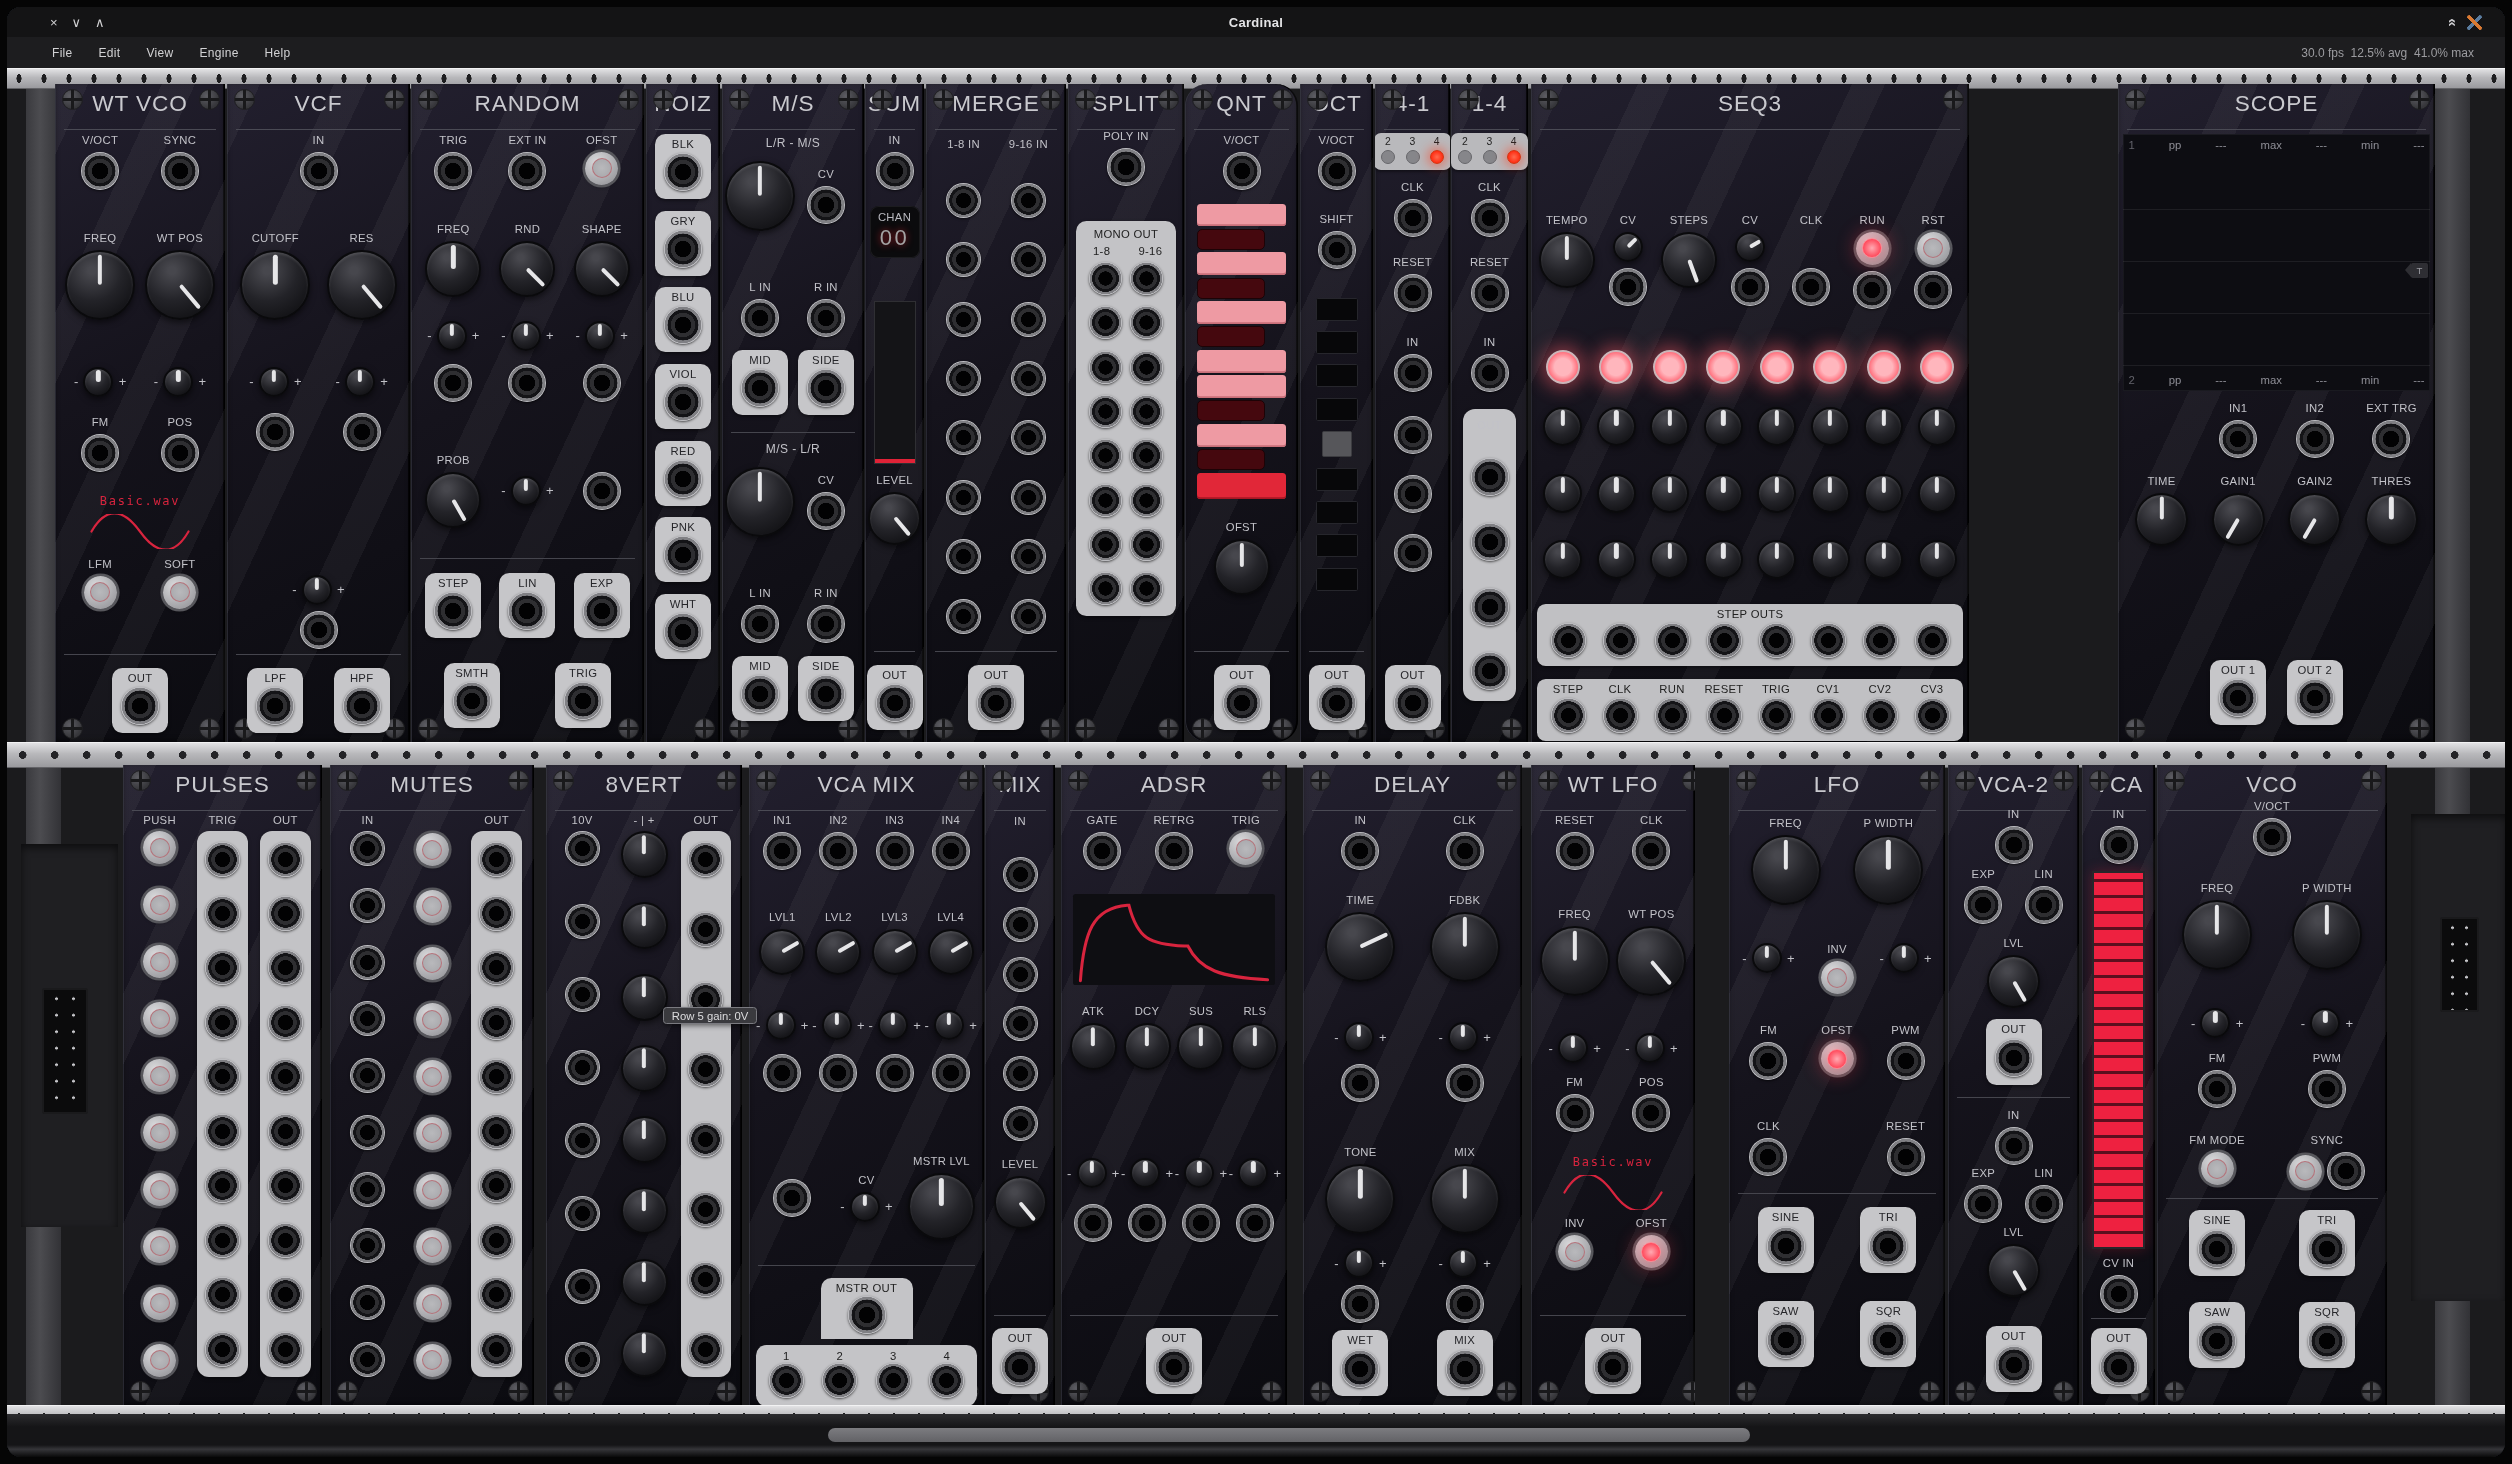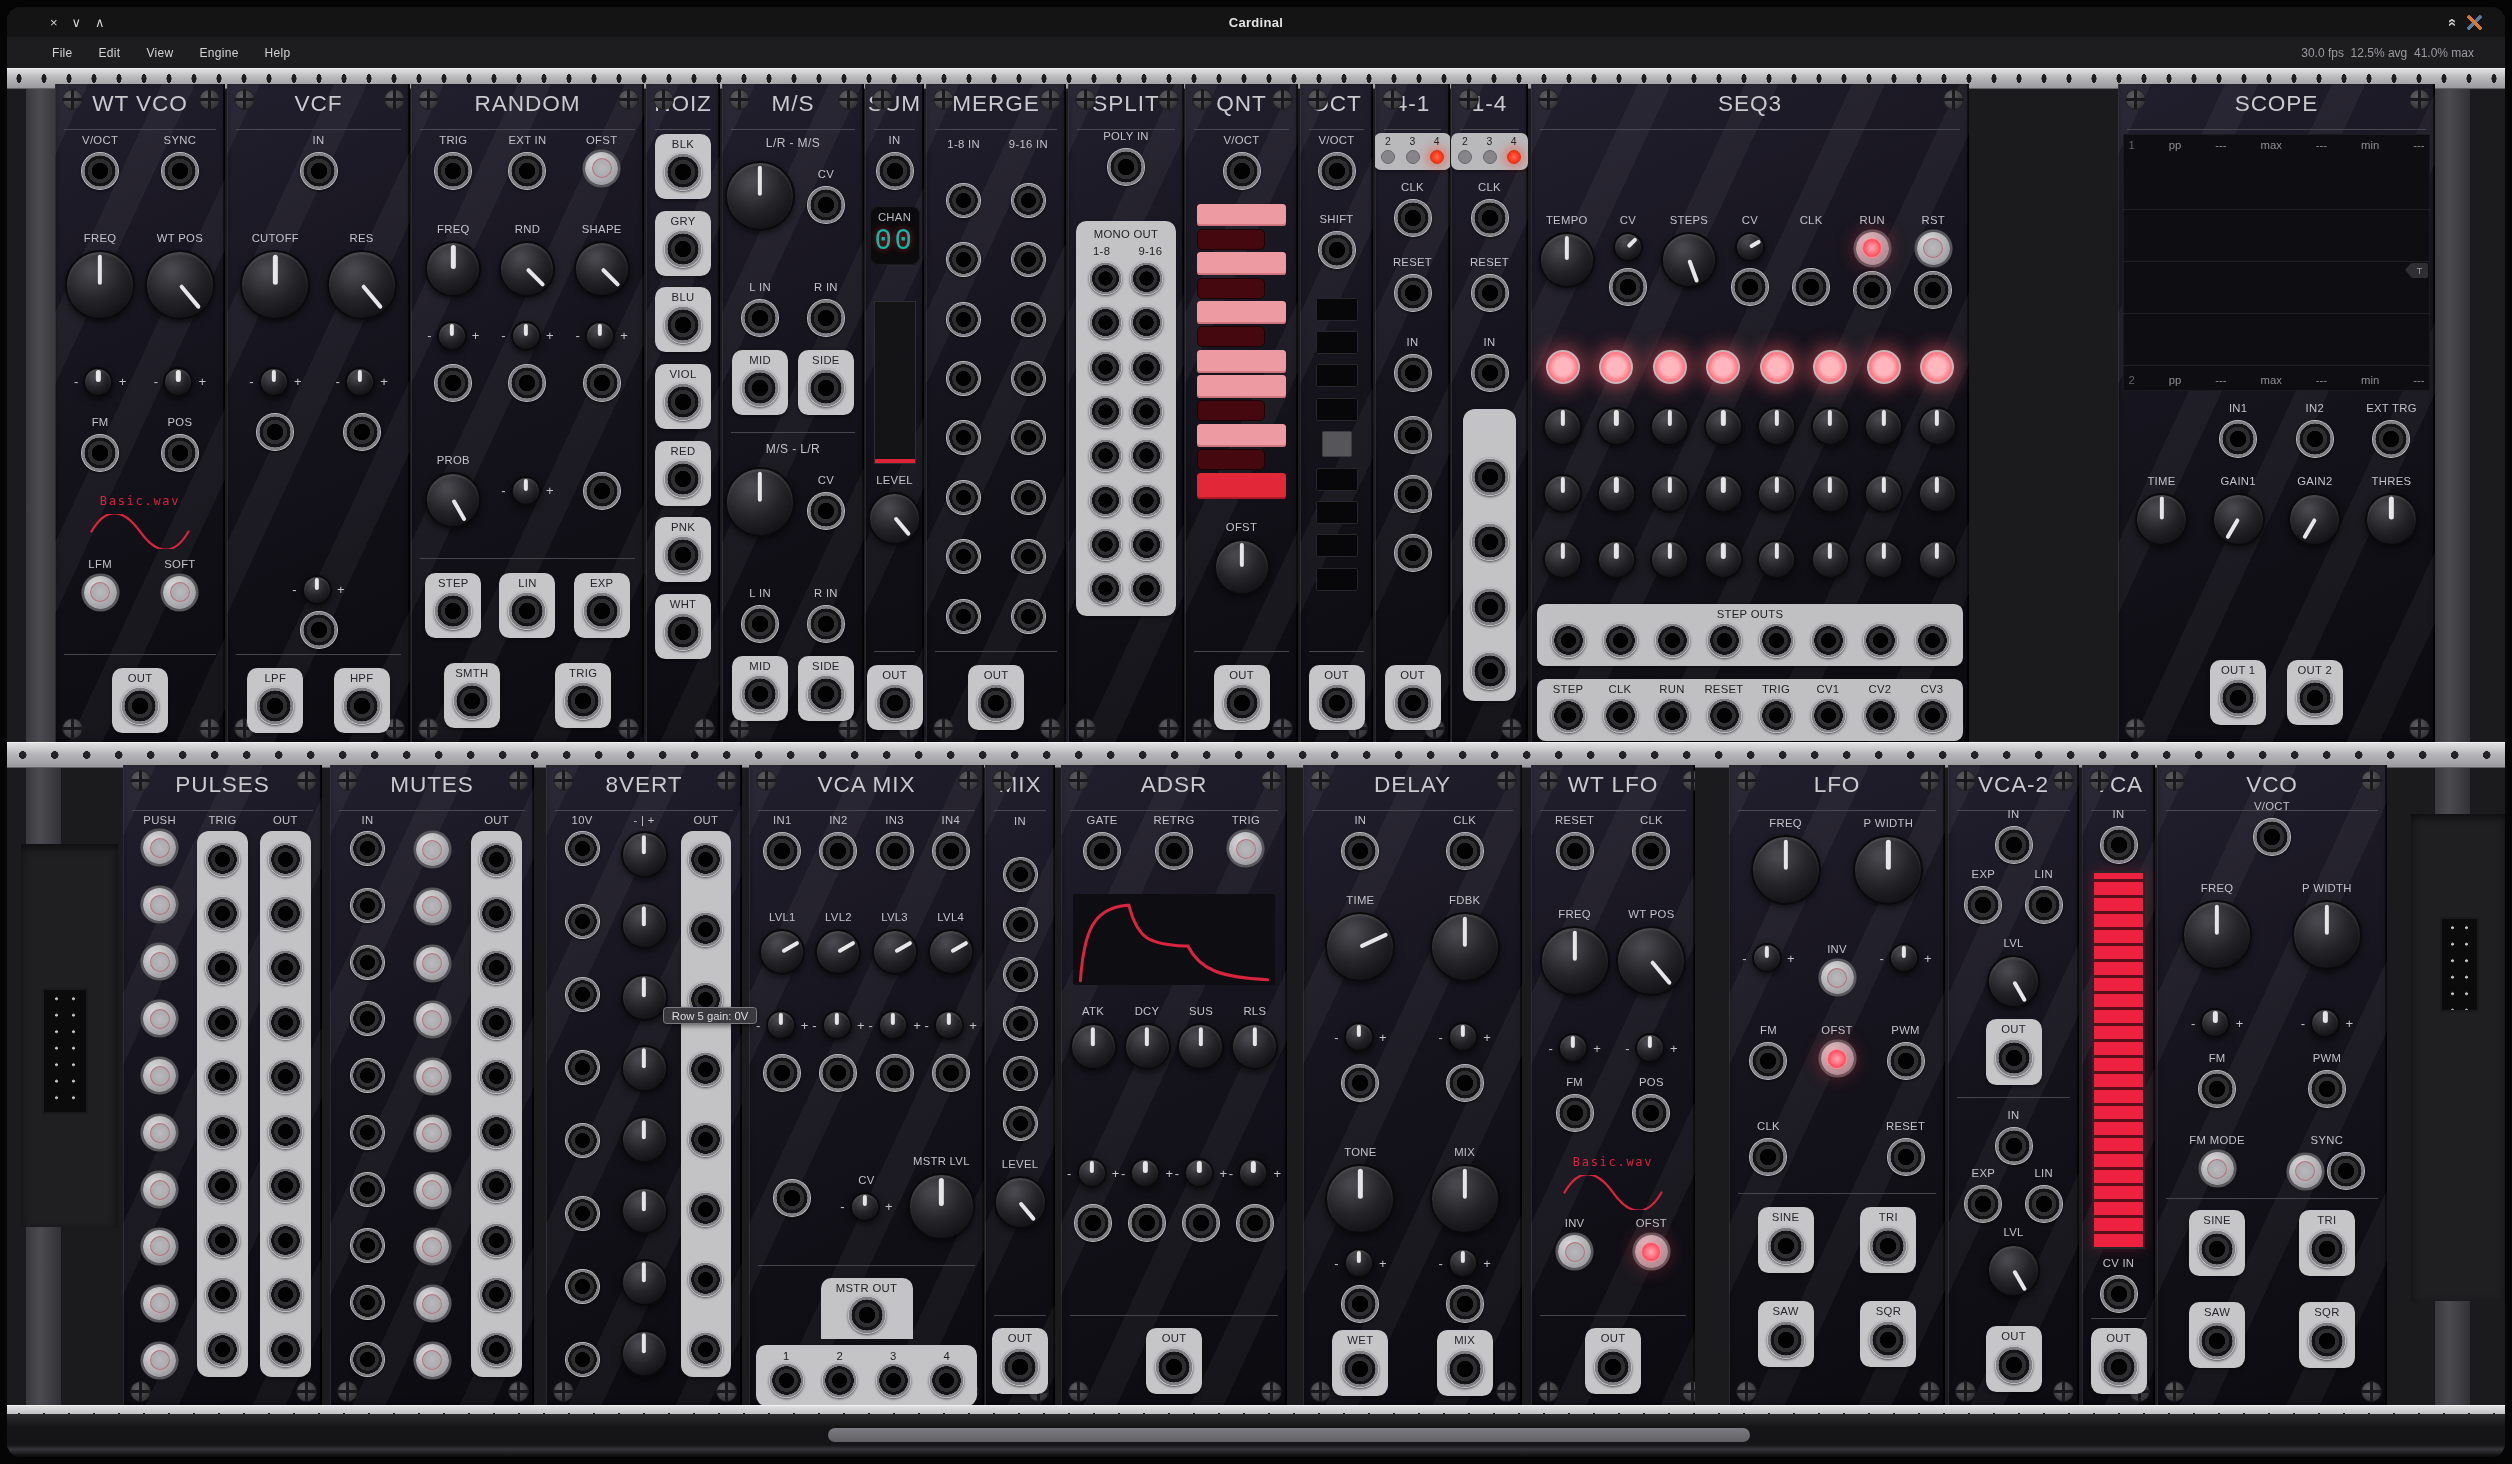--- a/index.html
+++ b/index.html
@@ -75,21 +75,21 @@
     align-items:center;gap:3.5px;flex:none;box-shadow:0 1.7px 3.5px rgba(0,0,0,.4);}
   .bport .lbl{color:#26262a;}
   .cols{position:absolute;left:5.2px;right:5.2px;display:flex;justify-content:space-around;}
   .colwrap{flex:1;display:flex;flex-direction:column;align-items:center;min-width:0;}
   .colbody{display:flex;flex-direction:column;justify-content:space-between;align-items:center;flex:1;margin-top:5.2px;}
   .colbody.boxed{background:#c3c3c6;border-radius:12px;padding:10.4px 7.8px;box-shadow:0 1.7px 3.5px rgba(0,0,0,.4);}
   .stub{height:30px;}
   .disp{width:50px;border-radius:8.7px;background:#0b0b0d;display:flex;flex-direction:column;align-items:center;
     padding:5.2px 0 7px;gap:1.7px;box-shadow:inset 0 0 0 0.9px #1c1c1f;}
   .disp .lbl{color:#b9b9bf;}
-  .dval{font-family:Liberation Mono, monospace;font-size:29px;color:#14b8a6;letter-spacing:2.6px;
+  .dval{font-family:Liberation Sans, sans-serif;font-size:22px;color:#a3a3a3;letter-spacing:2.6px;
     text-shadow:0 0 7.8px rgba(255,37,51,.7);}
   .meterS{width:40px;height:161px;background:#141417;border:0.9px solid #2f2f33;position:relative;}
   .meterS i{position:absolute;left:0;right:0;bottom:0;height:3.5px;background:#e02237;}
   .meterV{border:2.6px solid #26262a;background:repeating-linear-gradient(to top,#ee2140 0 13px,#5c0f1e 13px 16px);
     box-shadow:0 0 12px rgba(238,33,64,.25);}
   .kb{display:flex;flex-direction:column;gap:2.6px;width:89px;}
   .key{border-radius:3.5px;}
   .key.w{height:22.6px;background:#ee9aa3;box-shadow:inset 0 -1.7px 0 #c96f79;}
   .key.b{height:19px;width:74%;align-self:flex-start;background:#45080e;border:1.7px solid #1d0306;border-radius:5.2px;}
   .key.sel{height:26px;background:#e12738;box-shadow:inset 0 -1.7px 0 #a81724;}
@@ -764,21 +764,21 @@
                     <div class="port" style="height: 33px; width: 33px;"></div>
                     <div class="port" style="height: 33px; width: 33px;"></div>
                     <div class="port" style="height: 33px; width: 33px;"></div>
                     <div class="port" style="height: 33px; width: 33px;"></div>
                   </div>
                 </div>
               </div>
             </div>
           </div>
         </div>
-        <div class="module" style="left: 1178px; top: 15.7px; width: 113px; height: 658px;">
+        <div class="module" style="left: 1178px; top: 15.7px; width: 113px; height: 658px; border-radius: 22px;">
           <div class="mtitle">QNT</div>
           <div class="tdivider"></div>
           <div class="screw" style="left: 7px; top: 5.2px;"></div>
           <div class="screw" style="left: 87px; top: 5.2px;"></div>
           <div class="screw" style="left: 7px; top: 634px;"></div>
           <div class="screw" style="left: 87px; top: 634px;"></div>
           <div class="crow" style="top: 50px;">
             <div class="item">
               <div class="lbl">V/OCT</div>
               <div class="port" style="height: 38px; width: 38px;"></div>

